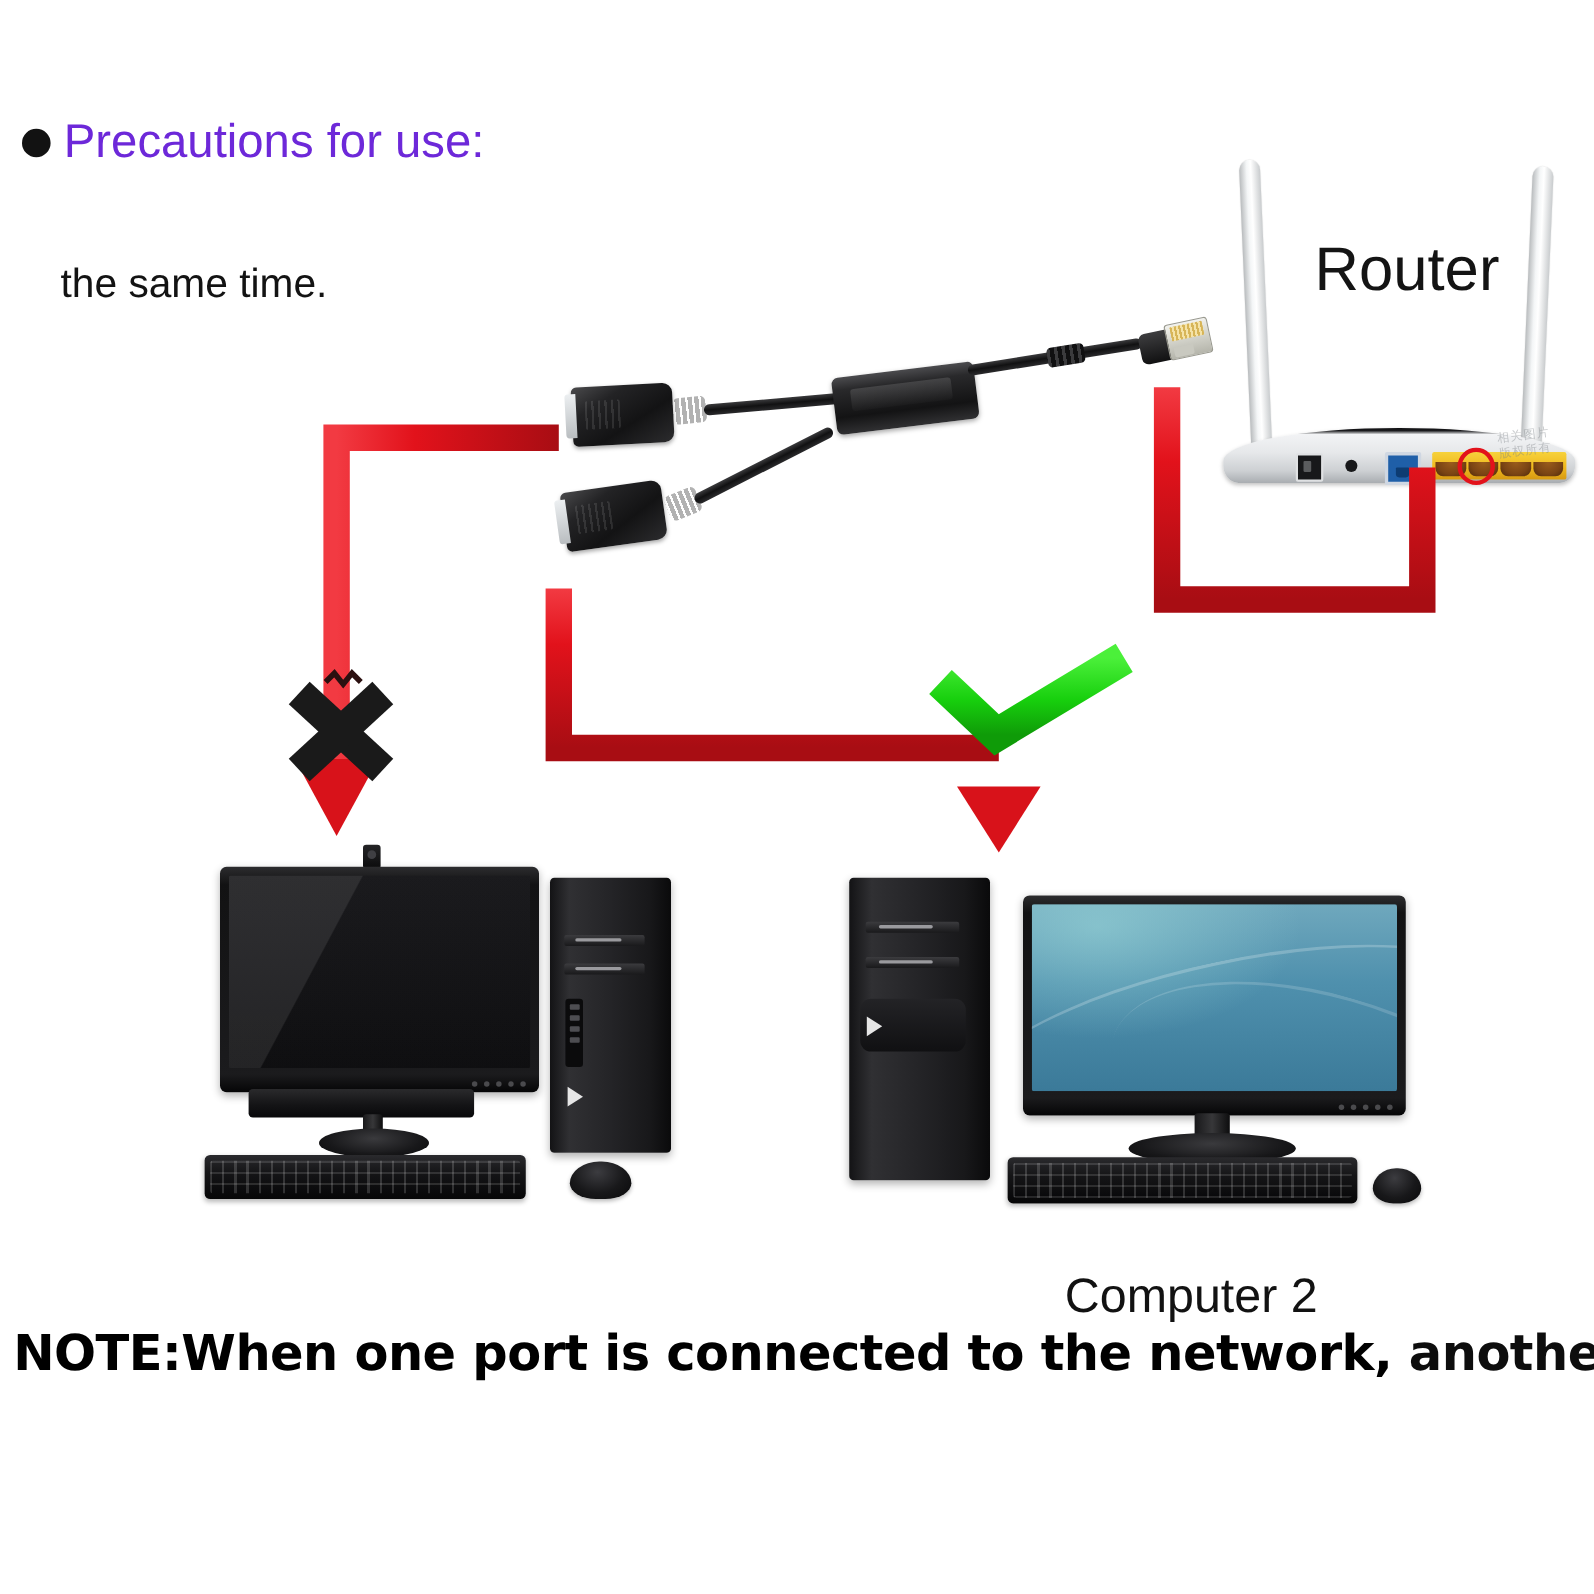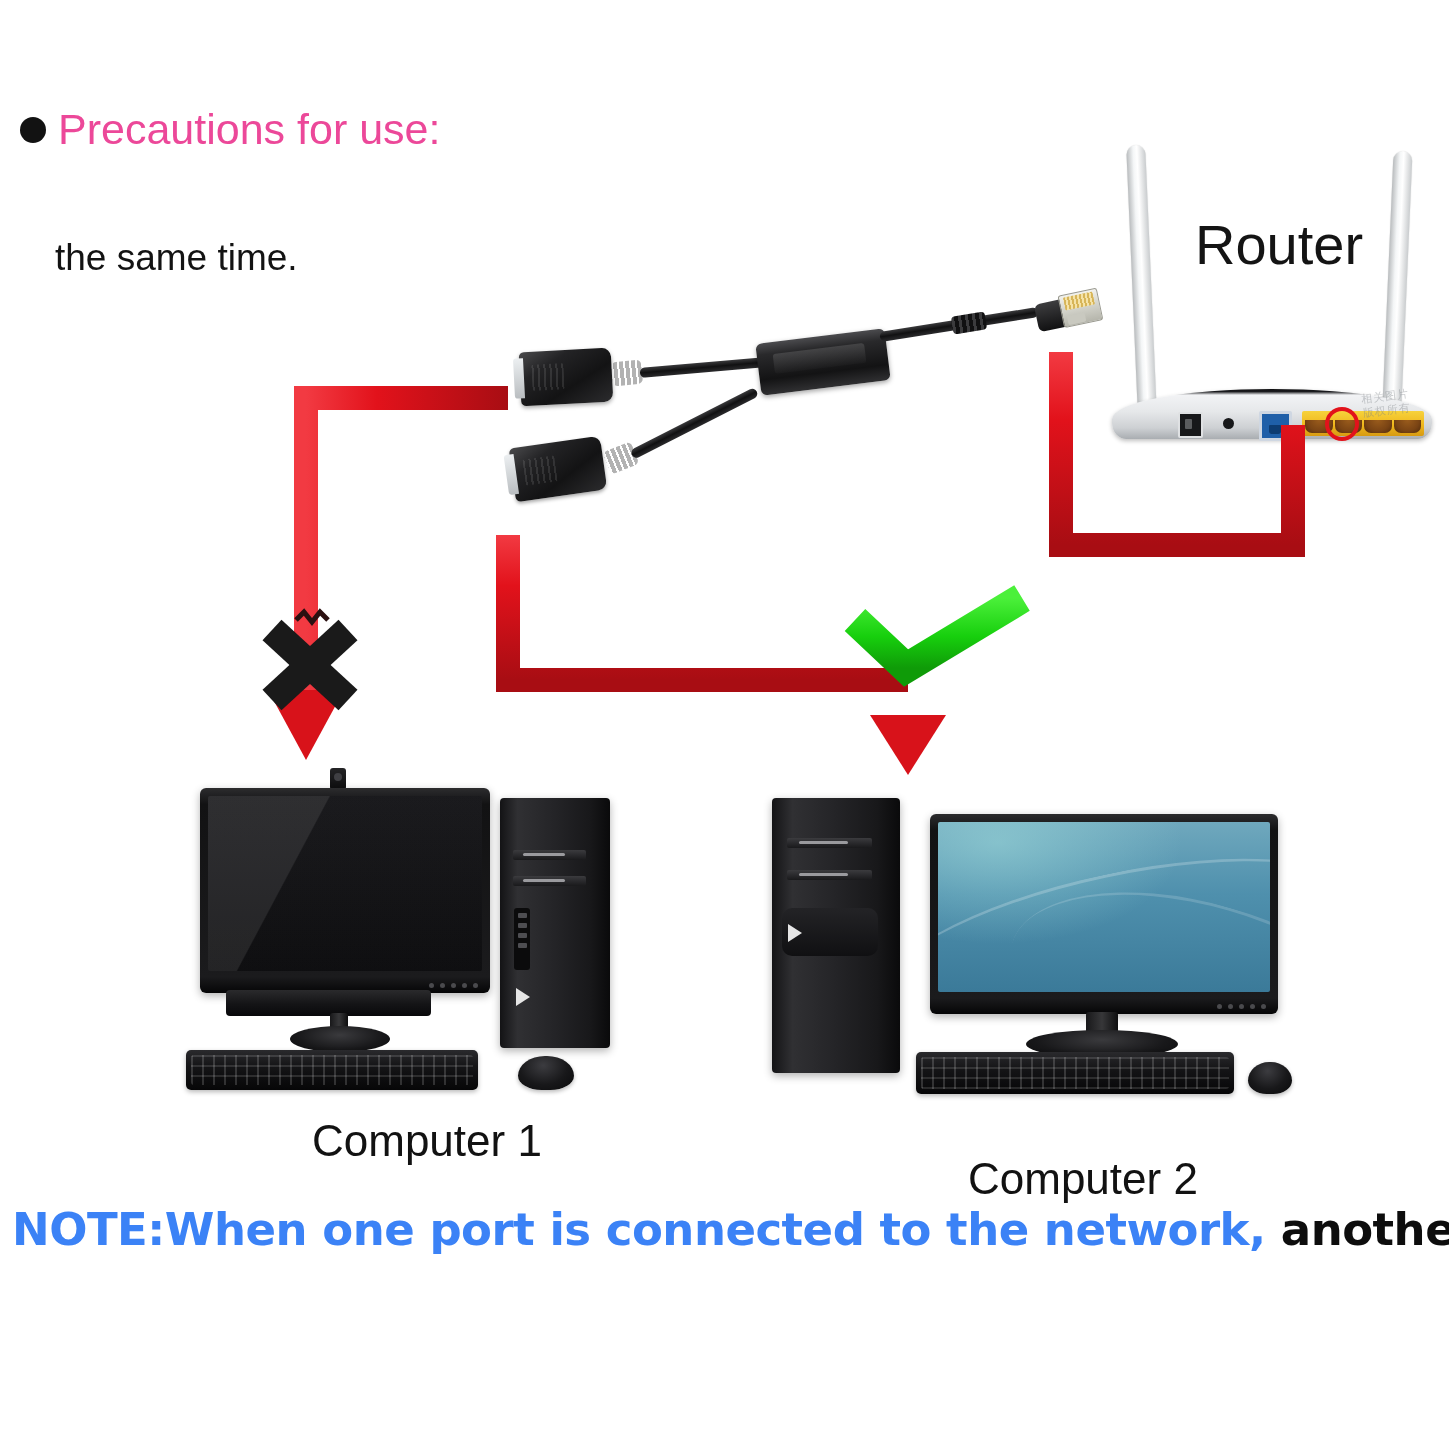--- a/index.html
+++ b/index.html
@@ -29,21 +29,21 @@
   .bullet-dot {
     width: 26px;
     height: 26px;
     border-radius: 50%;
     background: #121212;
     flex: 0 0 auto;
   }
   .bullet-title {
     font-size: 43px;
     line-height: 1;
-    color: #ec4899;
+    color: #6d28d9;
     white-space: nowrap;
   }
   .para-line {
     position: absolute;
     font-size: 37px;
     color: #131313;
     white-space: nowrap;
     line-height: 1;
   }
   .pl1 { left: 67px; top: 185px; }
@@ -520,21 +520,21 @@
     position: absolute;
     font-family: "DejaVu Sans", sans-serif;
     font-weight: bold;
     font-size: 45px;
     letter-spacing: -0.5px;
     white-space: nowrap;
     line-height: 1;
   }
   #note-l1 { left: 12px; top: 1207px; }
   #note-l2 { left: 12px; top: 1297px; }
-  .note-red { color: #3b82f6; }
+  .note-red { color: #000000; }
   .note-black { color: #0d0d0d; }
 </style>
 </head>
 <body>
 
 <div id="page">
 
   <div class="bullet-row">
     <span class="bullet-dot"></span>
     <span class="bullet-title">Precautions for use:</span>
@@ -664,21 +664,20 @@
         </div>
       <div class="tower-power" style="left:16px; top:190px;"></div>
     </div>
 
     <div class="keyboard" style="left:8px; top:282px; width:292px; height:40px;">
       <div class="keys"></div>
     </div>
     <div class="mouse" style="left:340px; top:288px; width:56px; height:34px;"></div>
   </div>
 
-  <div class="label-computer" id="label-c1">Computer 1</div>
 
   <div class="pc-scene" id="pc2" style="left:768px; top:790px; width:520px; height:310px;">
 
     <div class="tower" style="left:4px; top:8px; width:128px; height:275px;">
       <div class="tower-bay" style="top:40px;"></div>
       <div class="tower-bay" style="top:72px;"></div>
       <div class="tower-panel" style="left:10px; top:110px; width:96px; height:48px;"></div>
       <div class="tower-power" style="left:16px; top:126px;"></div>
     </div>
 

